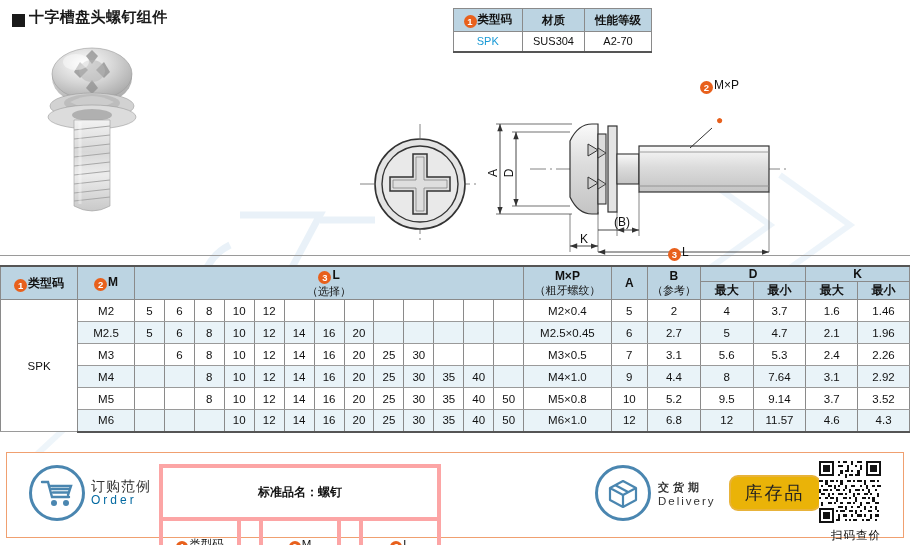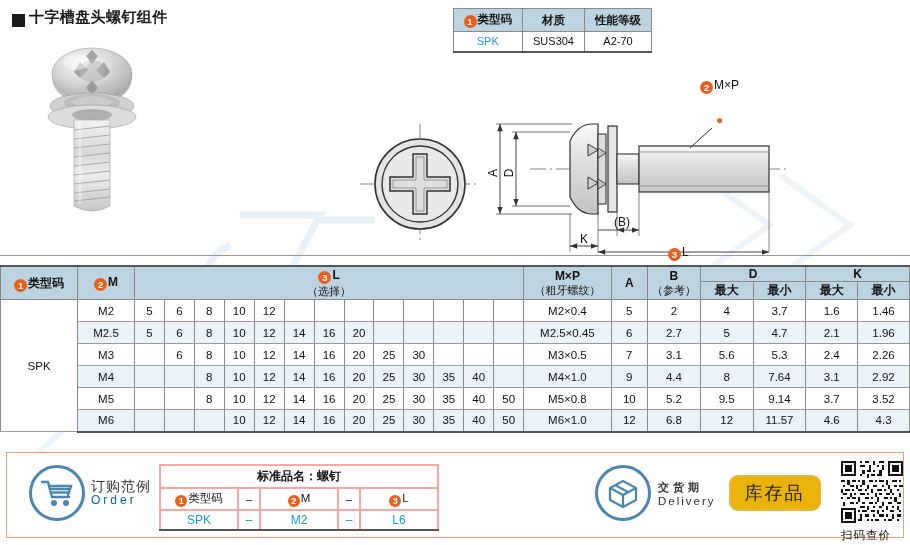--- a/index.html
+++ b/index.html
@@ -168,23 +168,23 @@
   }
   .order-lbl { line-height: 1.15; }
   .order-cn { font-size: 14px; color: #333; letter-spacing: 1px; }
   .order-en { font-size: 12px; color: #0369a1; letter-spacing: 3px; }
 
   .order-table {
     position: absolute; left: 152px; top: 11px;
     border-collapse: collapse;
   }
   .order-table td, .order-table th {
-    border: 2px solid #fca5a5;
+    border: 4px solid #fca5a5;
     font-size: 11.5px; text-align: center;
-    padding: 2px 4px; height: 20px;
+    padding: 16px 4px; height: 20px;
     font-weight: normal; color: #111;
     white-space: nowrap;
     margin-top: 28px;
   }
   .order-table .ttl { font-weight: bold; font-size: 12px; }
   .order-table .val { color: #1a9ad6; font-size: 12px; }
   .order-table .dash { width: 22px; }
   .order-table .wcell { min-width: 78px; }
 
   .f-delivery {
@@ -197,22 +197,22 @@
     border: 2px solid #e8b33a;
     background: #eab308;
     border-radius: 9px;
     padding: 4px 14px;
     font-size: 18px;
     color: #222;
     letter-spacing: 2px;
     margin-left: 6px;
   }
   .qr-box {
-    position: absolute; right: 0; top: 8px;
-    text-align: left;
+    position: absolute; right: 22px; top: 8px;
+    text-align: right;
   }
   .qr-cap { font-size: 11.5px; color: #111; margin-top: 1px; letter-spacing: 1px; }
 </style>
 </head>
 <body>
 
 <div id="page">
 
   <svg class="watermark wm-big" width="290" height="230" viewBox="0 0 290 230">
     <g fill="none" stroke="#cfe2f0" stroke-width="7">

